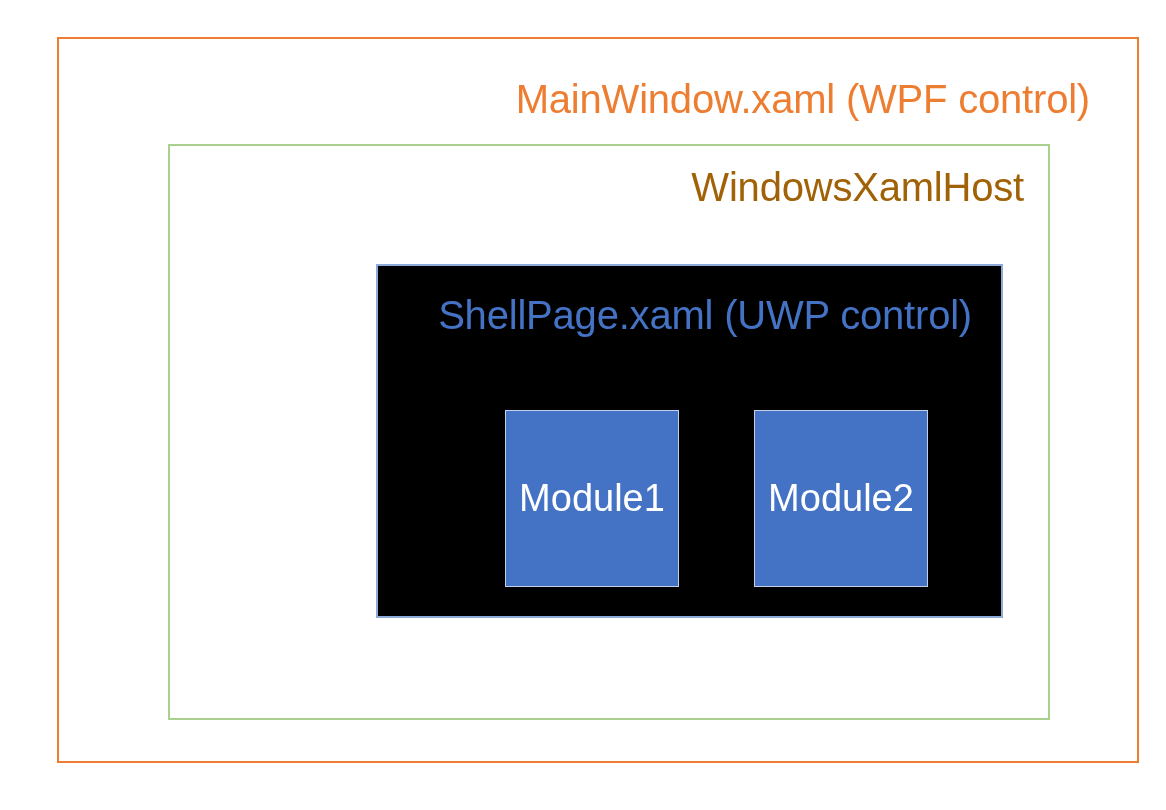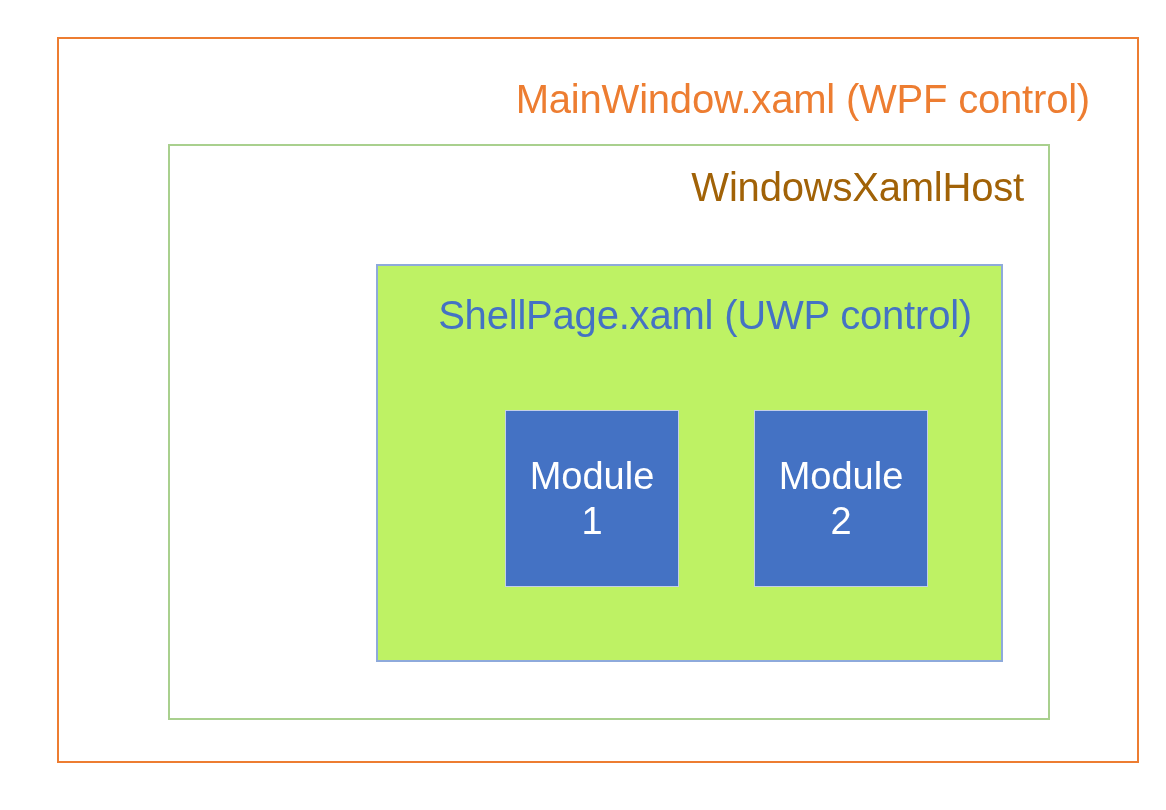--- a/index.html
+++ b/index.html
@@ -64,24 +64,24 @@
     white-space: nowrap;
     letter-spacing: -0.2px;
   }
 
   
   .layer-inner {
     position: absolute;
     left: 206px;
     top: 118px;
     width: 627px;
-    height: 398px;
+    height: 354px;
     box-sizing: border-box;
     border: 2px solid #8EAADB;
-    background: #bef264;
+    background: #000000;
   }
   .label-inner {
     position: absolute;
     right: 29px;
     top: 28px;
     font-size: 40px;
     line-height: 1.05;
     color: #4472C4;
     white-space: nowrap;
     letter-spacing: -0.2px;
@@ -99,21 +99,20 @@
   .module-box {
     position: absolute;
     top: 144px;
     width: 174px;
     height: 177px;
     box-sizing: border-box;
     background: #4472C4;
     border: 1px solid #C3CFE8;
     color: #ffffff;
     display: flex;
-    flex-direction: column;
     align-items: center;
     justify-content: center;
     font-size: 38px;
     line-height: 1.18;
     text-align: center;
     pointer-events: auto;
   }
   .module-box-1 { left: 127px; }
   .module-box-2 { left: 376px; }
   .module-line { display: block; }

